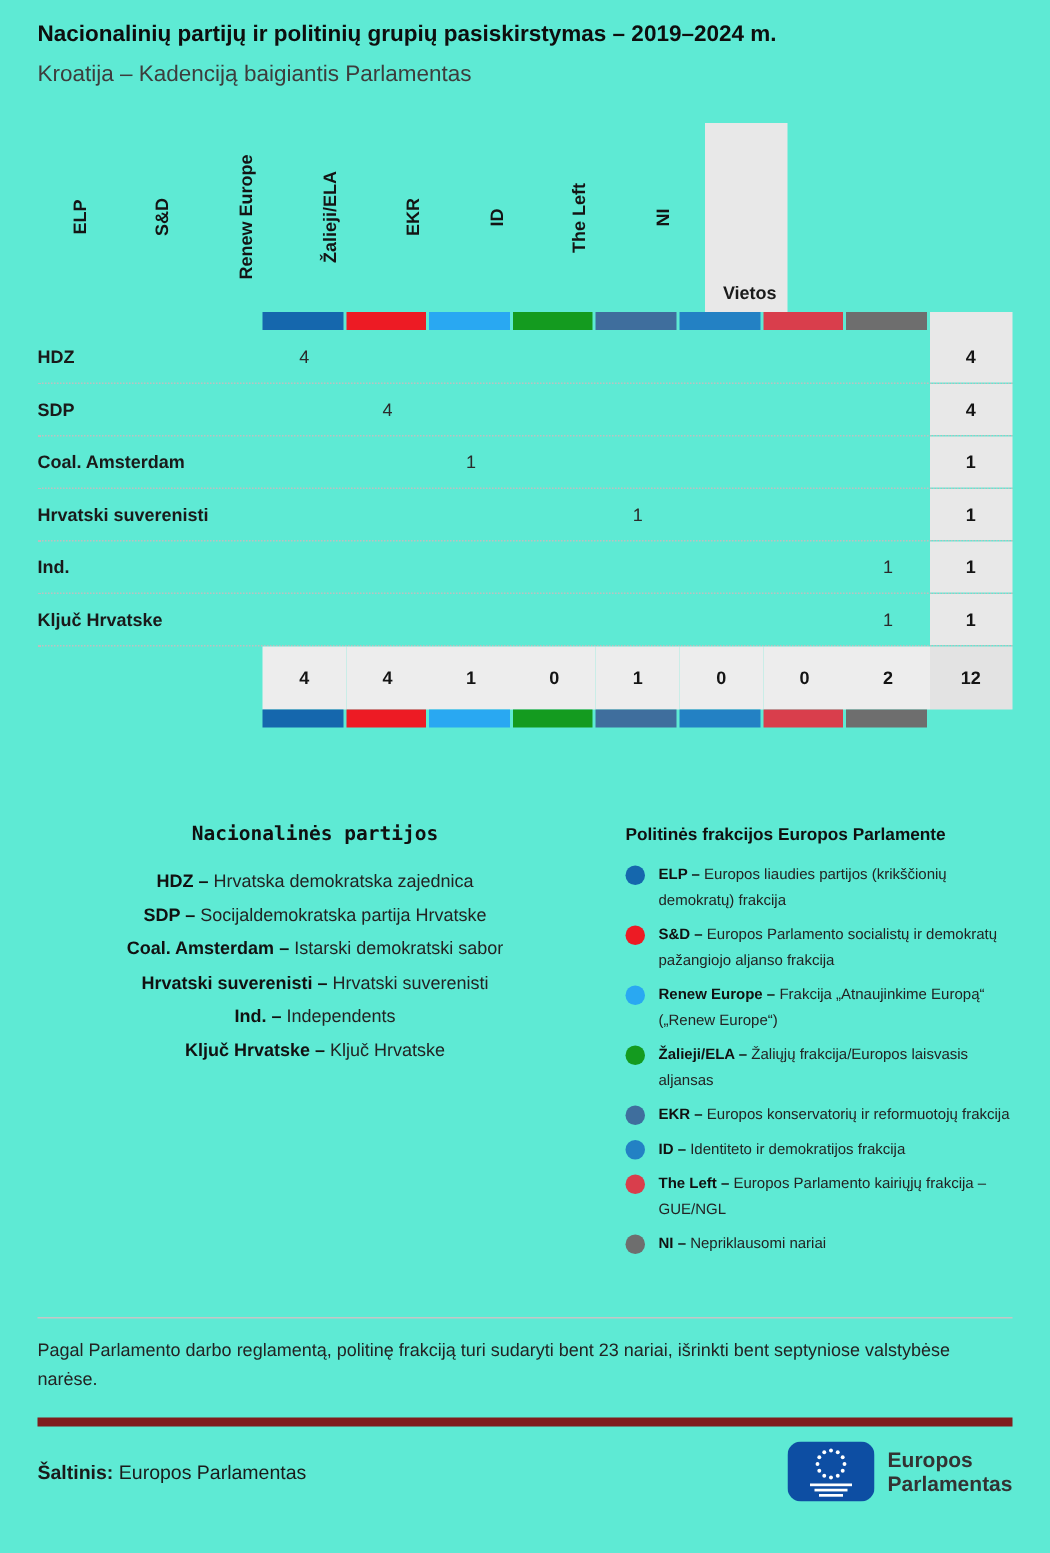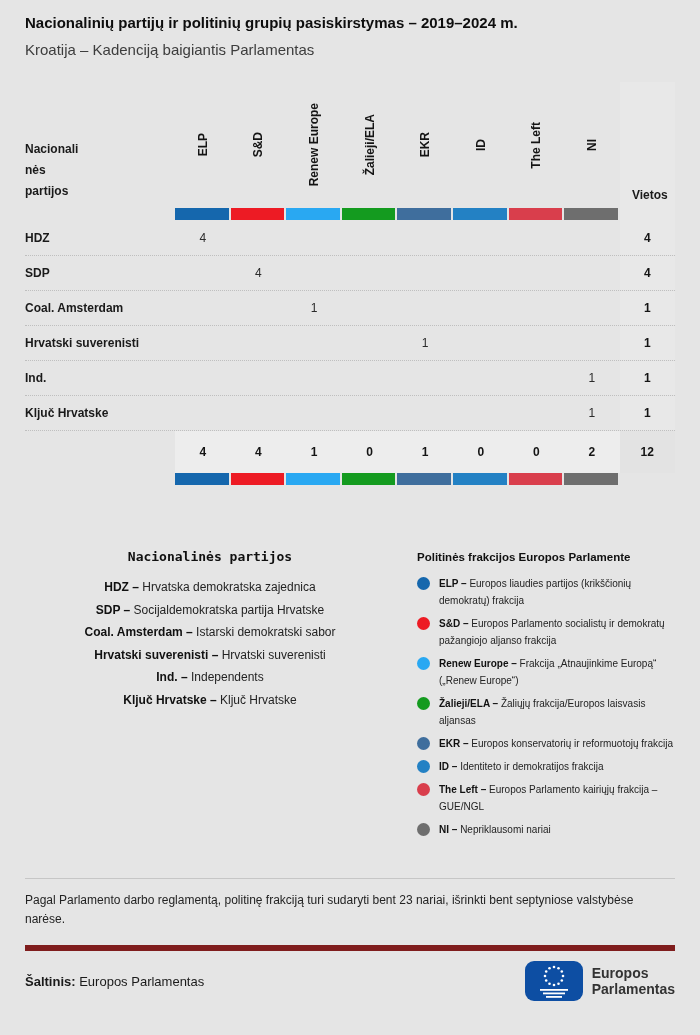--- a/index.html
+++ b/index.html
@@ -1,17 +1,17 @@
 <!DOCTYPE html>
 <html><head>
 <meta charset="utf-8">
 <style>
   * { box-sizing: border-box; }
   body { margin:0; background:#fff; font-family:"Liberation Sans", sans-serif; color:#1a1a1a; }
-  .page { width:700px; height:1035px; background:#e5e5e5; padding:14px 25px 0; overflow:hidden; position:relative; }
+  .page { width:700px; height:1035px; background:#5eead4; padding:14px 25px 0; overflow:hidden; position:relative; }
 
   .title { margin:0; font-size:15px; font-weight:bold; color:#0e0e0e; }
   .subtitle { margin:10px 0 0; font-size:15px; font-weight:normal; color:#3d3d3d; }
 
   
   .ptable { margin-top:24px; width:650px; }
   .trow { display:flex; width:650px; }
   .c-name { width:150px; flex:none; }
   .c-group { width:55.6px; flex:none; }
   .c-seats { width:55px; flex:none; }
@@ -67,25 +67,20 @@
 <body>
 
 <div class="page">
 
   <h1 class="title">Nacionalinių partijų ir politinių grupių pasiskirstymas – 2019–2024 m.</h1>
   <h2 class="subtitle">Kroatija – Kadenciją baigiantis Parlamentas</h2>
 
   <div class="ptable">
 
     <div class="trow t-header">
-      <div class="c-name header-name">
-        <div>Nacionali</div>
-        <div>nės</div>
-        <div>partijos</div>
-      </div>
       <div class="c-group header-group">
           <span class="vlabel">ELP</span>
         </div>
       <div class="c-group header-group">
           <span class="vlabel">S&amp;D</span>
         </div>
       <div class="c-group header-group">
           <span class="vlabel">Renew Europe</span>
         </div>
       <div class="c-group header-group">

